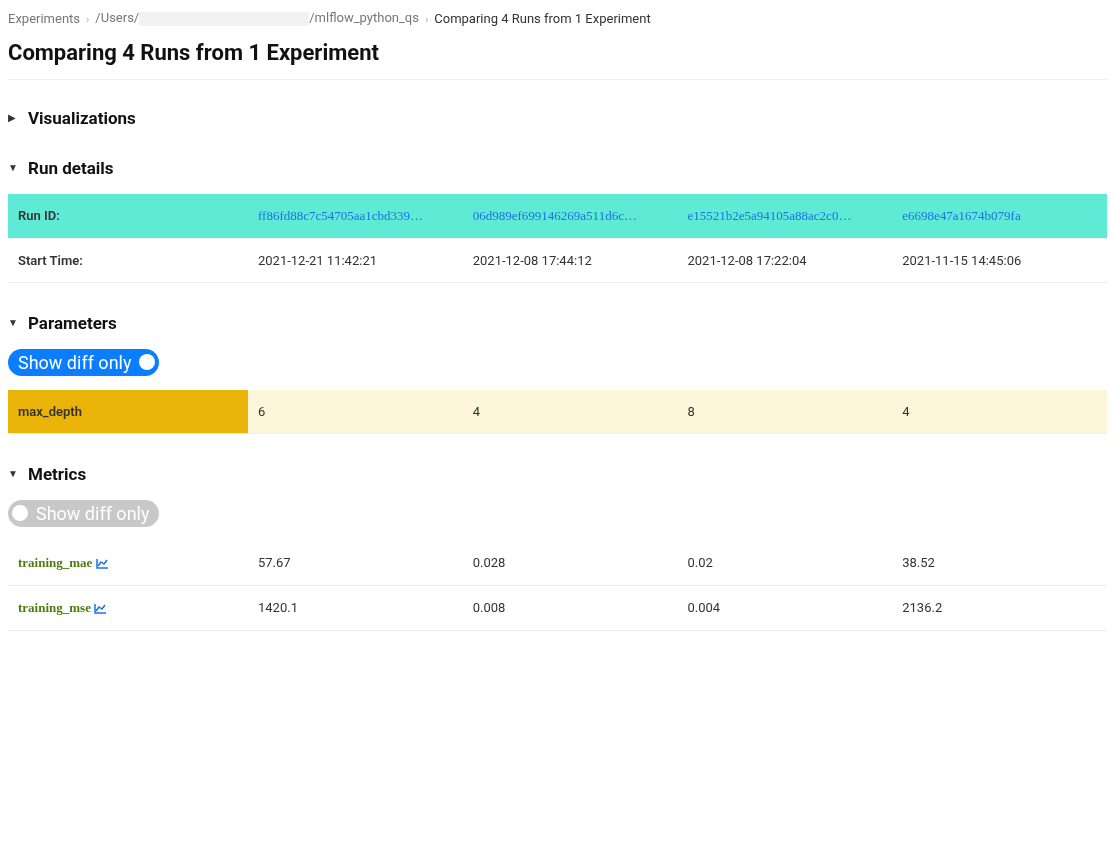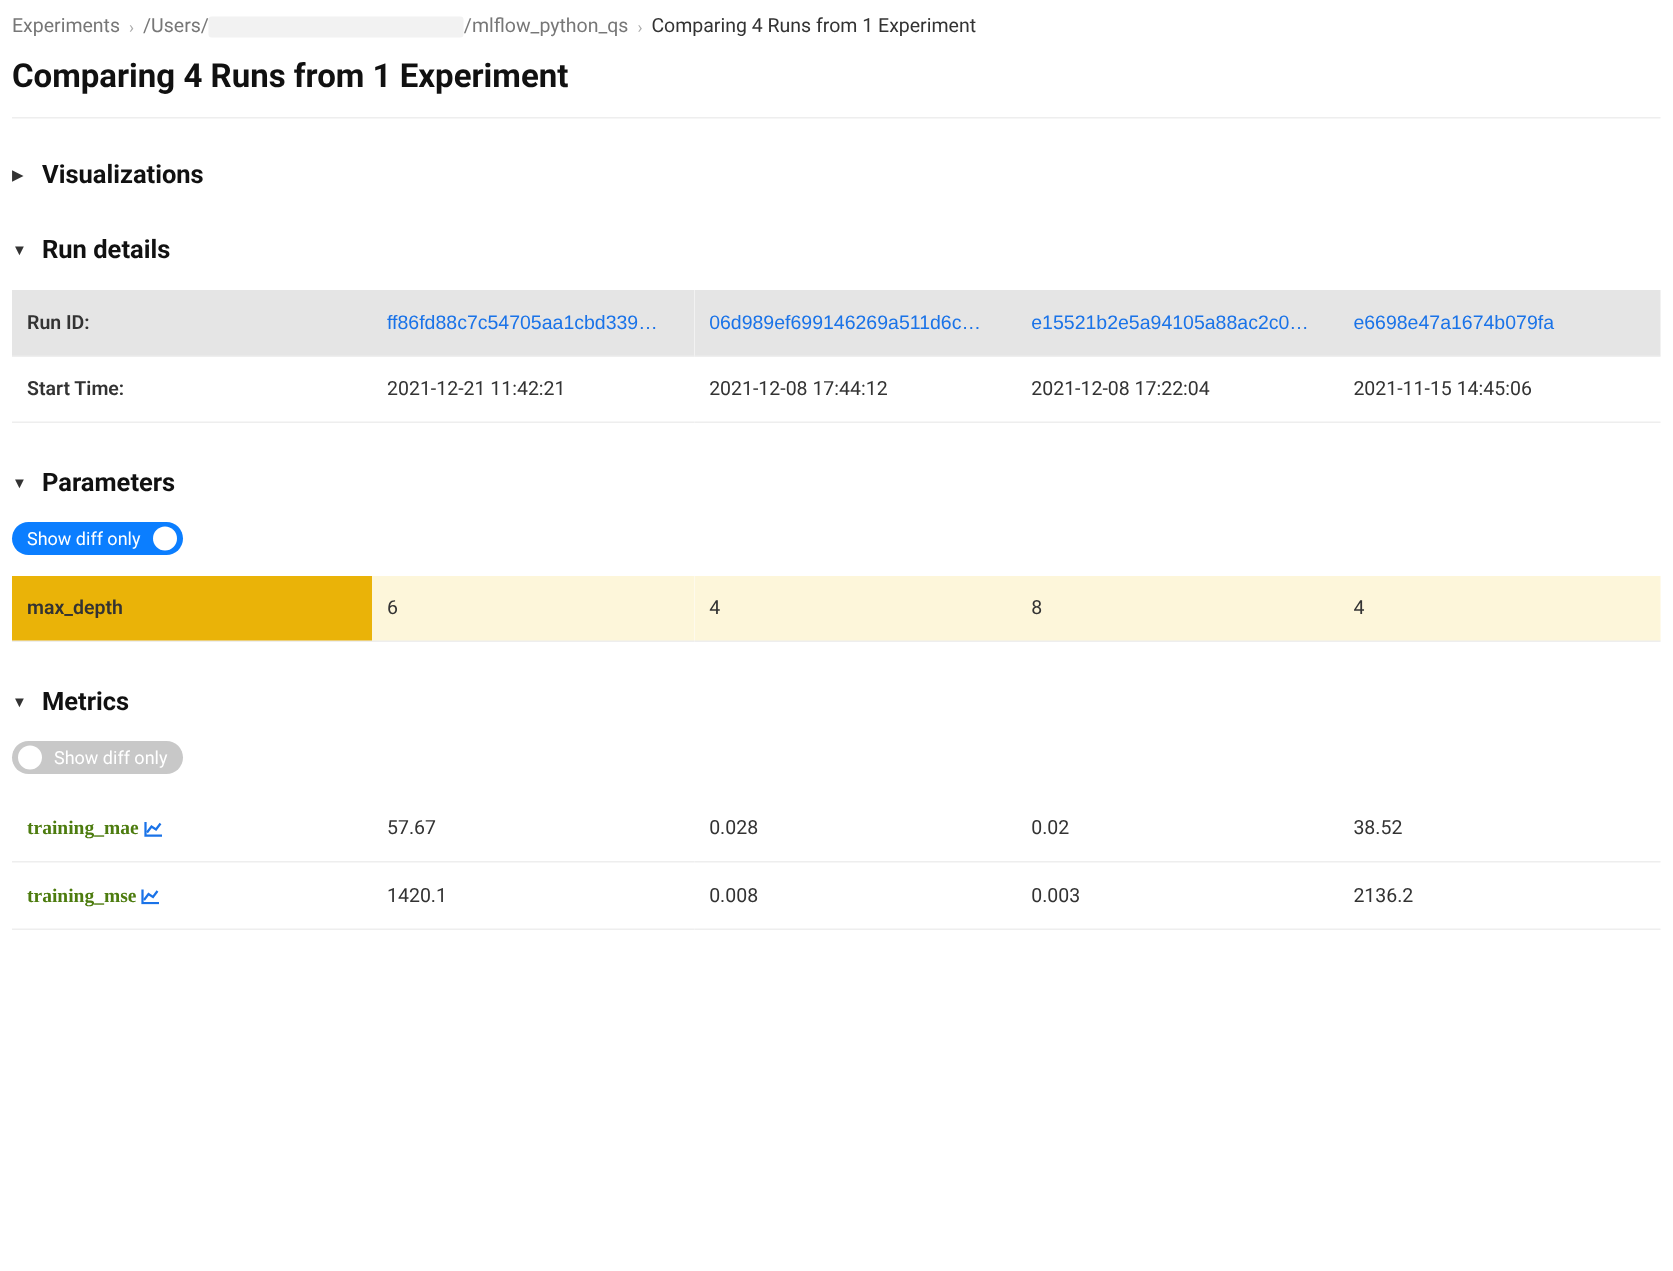--- a/index.html
+++ b/index.html
@@ -83,46 +83,46 @@
       overflow: hidden;
       text-overflow: ellipsis;
       white-space: nowrap;
     }
     table.compare td.label-cell {
       font-weight: 600;
       color: #333;
       width: 240px;
     }
     table.compare tr.header-row td {
-      background: #e5e5e5;
+      background: #5eead4;
     }
     table.compare tr.diff-row td {
       background: #fdf6da;
     }
     table.compare tr.diff-row td.label-cell {
       background: #eab308;
     }
     .run-id-link {
       color: #1a73e8;
       cursor: pointer;
-      font-family: Liberation Sans, sans-serif;
+      font-family: Liberation Serif, serif;
     }
     .metric-link {
       color: #4d7c0f;
       cursor: pointer;
       font-family: Liberation Serif, serif;
     }
     .toggle {
       display: inline-flex;
       align-items: center;
       background: #0b7eff;
       border-radius: 40px;
       padding: 3px 4px 3px 10px;
       color: #fff;
-      font-size: 12px;
+      font-size: 18px;
       cursor: pointer;
       gap: 8px;
       margin-bottom: 14px;
     }
     .toggle.off {
       background: #c8c8c8;
       padding: 3px 10px 3px 4px;
       flex-direction: row-reverse;
     }
     .toggle .knob {
@@ -256,18 +256,18 @@
         <span class="metric-link">
           <span>training_mse</span>
           <svg class="chart-svg" width="13" height="11" viewBox="0 0 13 11">
                 <path fill="none" stroke="#1a73e8" stroke-width="1.5" d="M1 1 V10 H12"></path>
                 <path fill="none" stroke="#1a73e8" stroke-width="1.5" d="M2 8 L5 4 L8 6 L11 2"></path>
               </svg>
         </span>
       </td>
       <td>1420.1</td>
       <td>0.008</td>
-      <td>0.003</td>
+      <td>0.004</td>
       <td>2136.2</td>
     </tr>
   </tbody>
     </table>
 </div>
 
 </body></html>

